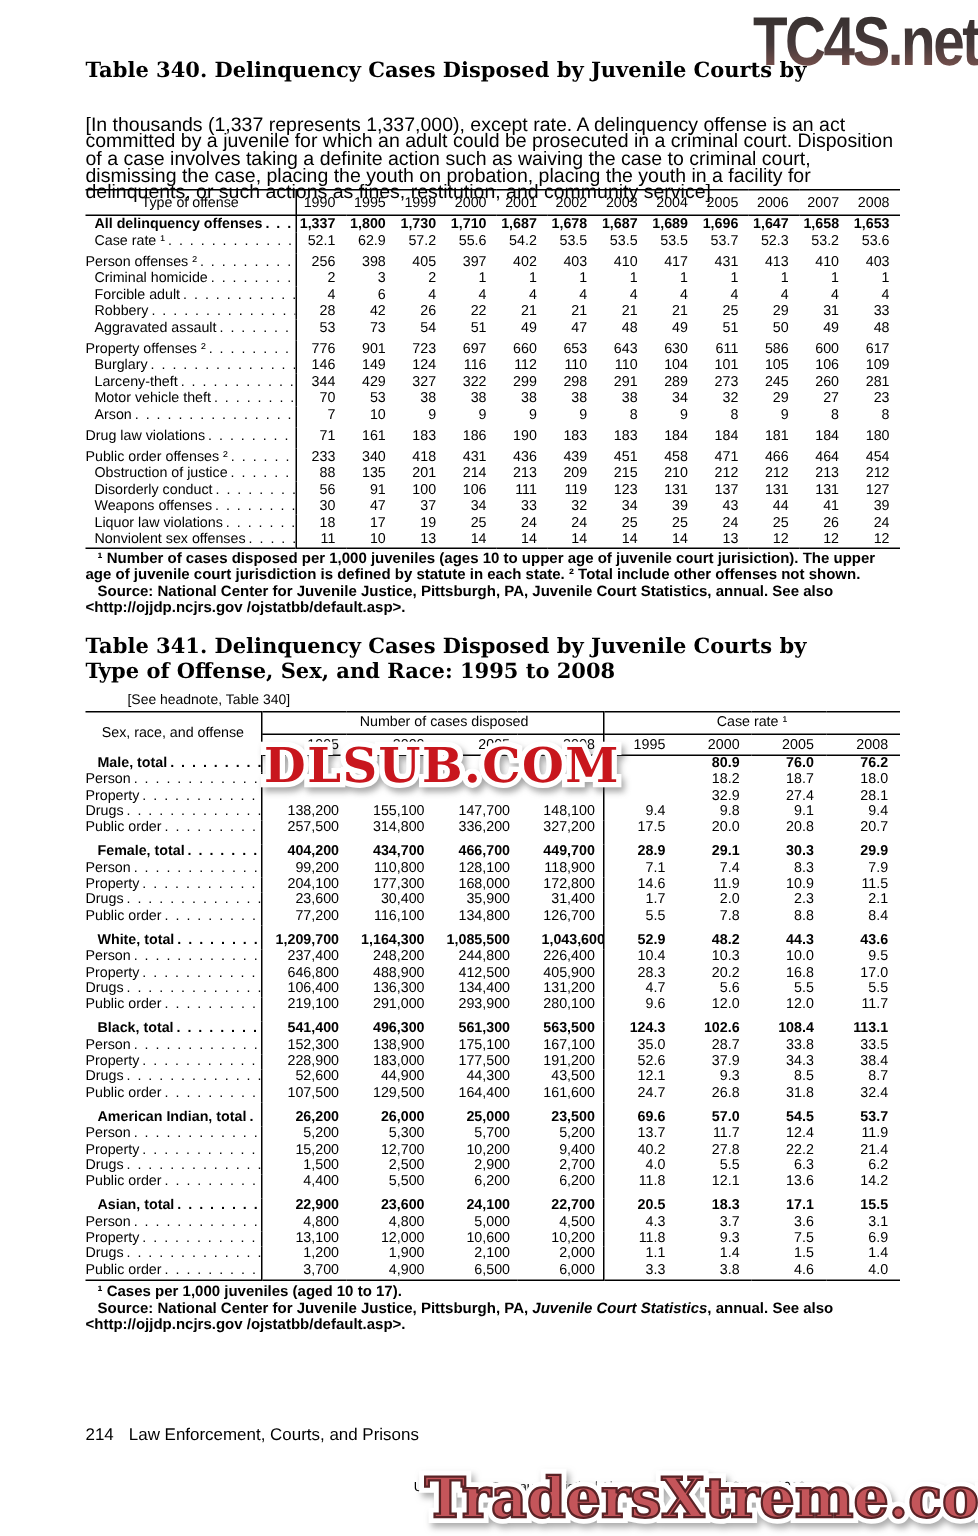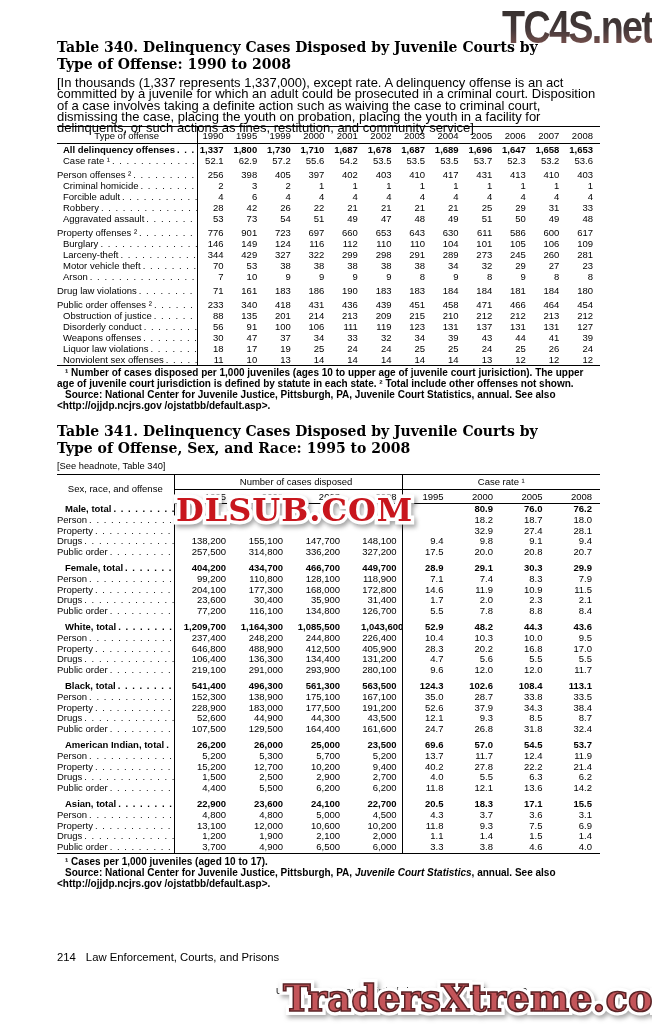--- a/index.html
+++ b/index.html
@@ -66,21 +66,20 @@
           filter:drop-shadow(2px 3px 2px rgba(90,90,90,.5));}
   i{font-style:italic;}
 </style>
 </head>
 <body>
 
 <div id="page">
 
   <div class="tbl-title" style="top:39px;">
     <div>Table 340. Delinquency Cases Disposed by Juvenile Courts by</div>
-    <div>Type of Offense: 1990 to 2008</div>
   </div>
 
   <div class="headnote" style="top:77px;">[In thousands (1,337 represents 1,337,000), except rate. A delinquency offense is an act committed by a juvenile for which an adult could be prosecuted in a criminal court. Disposition of a case involves taking a definite action such as waiving the case to criminal court, dismissing the case, placing the youth on probation, placing the youth in a facility for delinquents, or such actions as fines, restitution, and community service]</div>
 
   <table class="dtable t340" style="top:126px;">
     <colgroup>
       <col style="width:140px;">
       <col span="12" style="width:33.58px;">
     </colgroup>
     <thead>
@@ -503,21 +502,21 @@
   <div class="footnotes" style="top:367px;">
     <p>¹ Number of cases disposed per 1,000 juveniles (ages 10 to upper age of juvenile court jurisiction). The upper age of juvenile court jurisdiction is defined by statute in each state. ² Total include other offenses not shown.</p>
     <p>Source: National Center for Juvenile Justice, Pittsburgh, PA, Juvenile Court Statistics, annual. See also &lt;http://ojjdp.ncjrs.gov /ojstatbb/default.asp&gt;.</p>
   </div>
 
   <div class="tbl-title" style="top:423px;">
     <div>Table 341. Delinquency Cases Disposed by Juvenile Courts by</div>
     <div>Type of Offense, Sex, and Race: 1995 to 2008</div>
   </div>
 
-  <div class="seehead" style="top:461px;">[See headnote, Table 340]</div>
+  <div class="seehead" style="top:461px;margin-left:28px;">[See headnote, Table 340]</div>
 
   <table class="dtable t341" style="top:474px;">
     <colgroup>
       <col style="width:117px;">
       <col span="4" style="width:57px;">
       <col span="4" style="width:49.5px;">
     </colgroup>
     <thead>
       <tr class="grp-row">
         <td class="lblcol lblhdr" rowspan="2">Sex, race, and offense</td>

